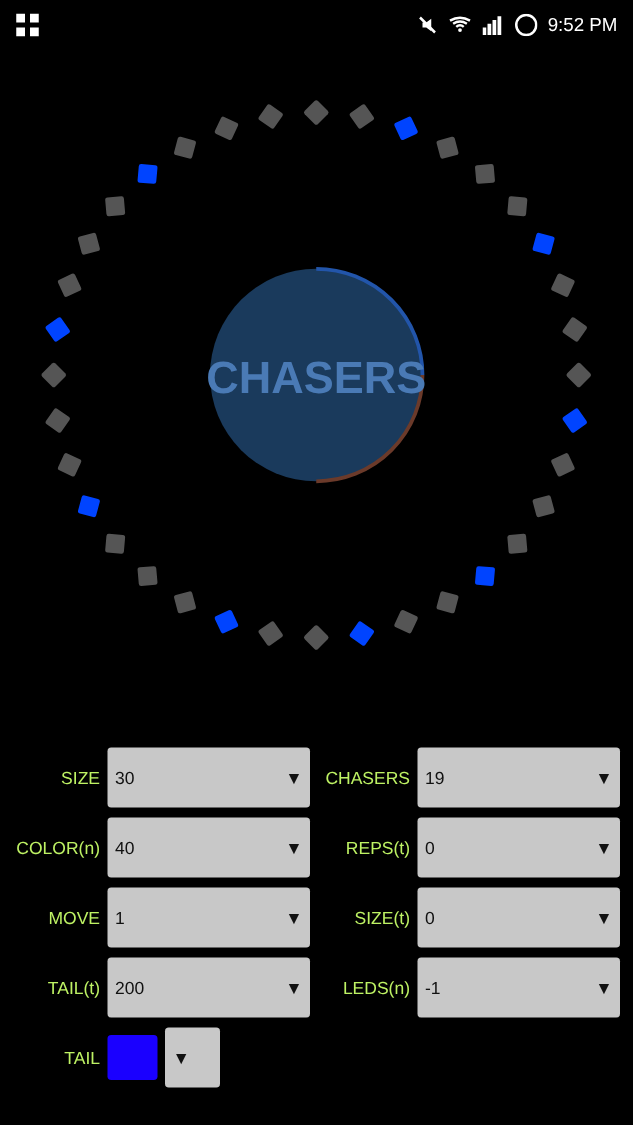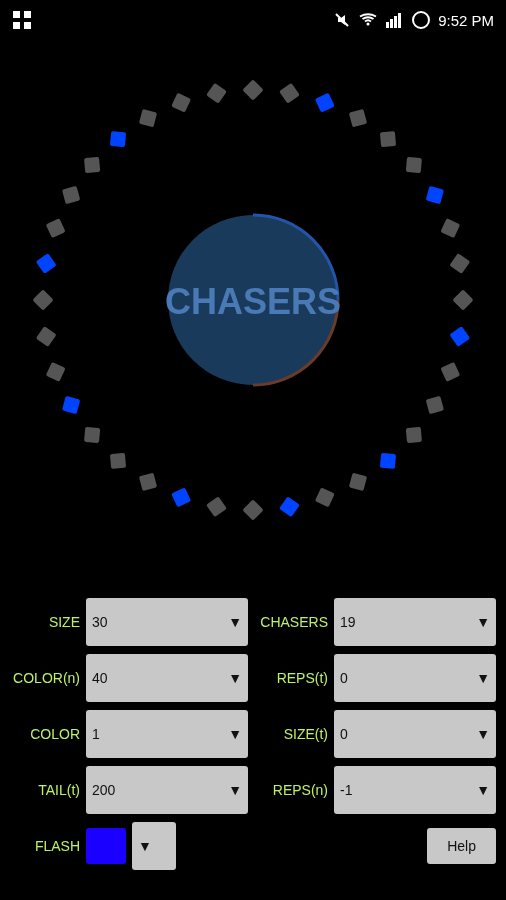--- a/index.html
+++ b/index.html
@@ -249,21 +249,21 @@
 
     <div class="control-row">
       <span class="control-label">REPS(t)</span>
       <div class="control-select">
         <span>0</span>
         <span class="chevron">▼</span>
       </div>
     </div>
 
     <div class="control-row">
-      <span class="control-label">COLOR</span>
+      <span class="control-label">MOVE</span>
       <div class="control-select">
         <span>1</span>
         <span class="chevron">▼</span>
       </div>
     </div>
 
     <div class="control-row">
       <span class="control-label">SIZE(t)</span>
       <div class="control-select">
         <span>0</span>
@@ -273,33 +273,29 @@
 
     <div class="control-row">
       <span class="control-label">TAIL(t)</span>
       <div class="control-select">
         <span>200</span>
         <span class="chevron">▼</span>
       </div>
     </div>
 
     <div class="control-row">
-      <span class="control-label">REPS(n)</span>
+      <span class="control-label">LEDS(n)</span>
       <div class="control-select">
         <span>-1</span>
         <span class="chevron">▼</span>
       </div>
     </div>
 
     <div class="control-row">
-      <span class="control-label">FLASH</span>
+      <span class="control-label">TAIL</span>
       <div class="color-swatch"></div>
       <div class="control-select" style="min-width:44px; flex:0 0 44px;">
         <span class="chevron">▼</span>
       </div>
     </div>
 
-    <div class="control-row right-col-last">
-      <span class="control-label"></span>
-      <button class="help-btn">Help</button>
-    </div>
   </div>
 </div>
 
 </body></html>

